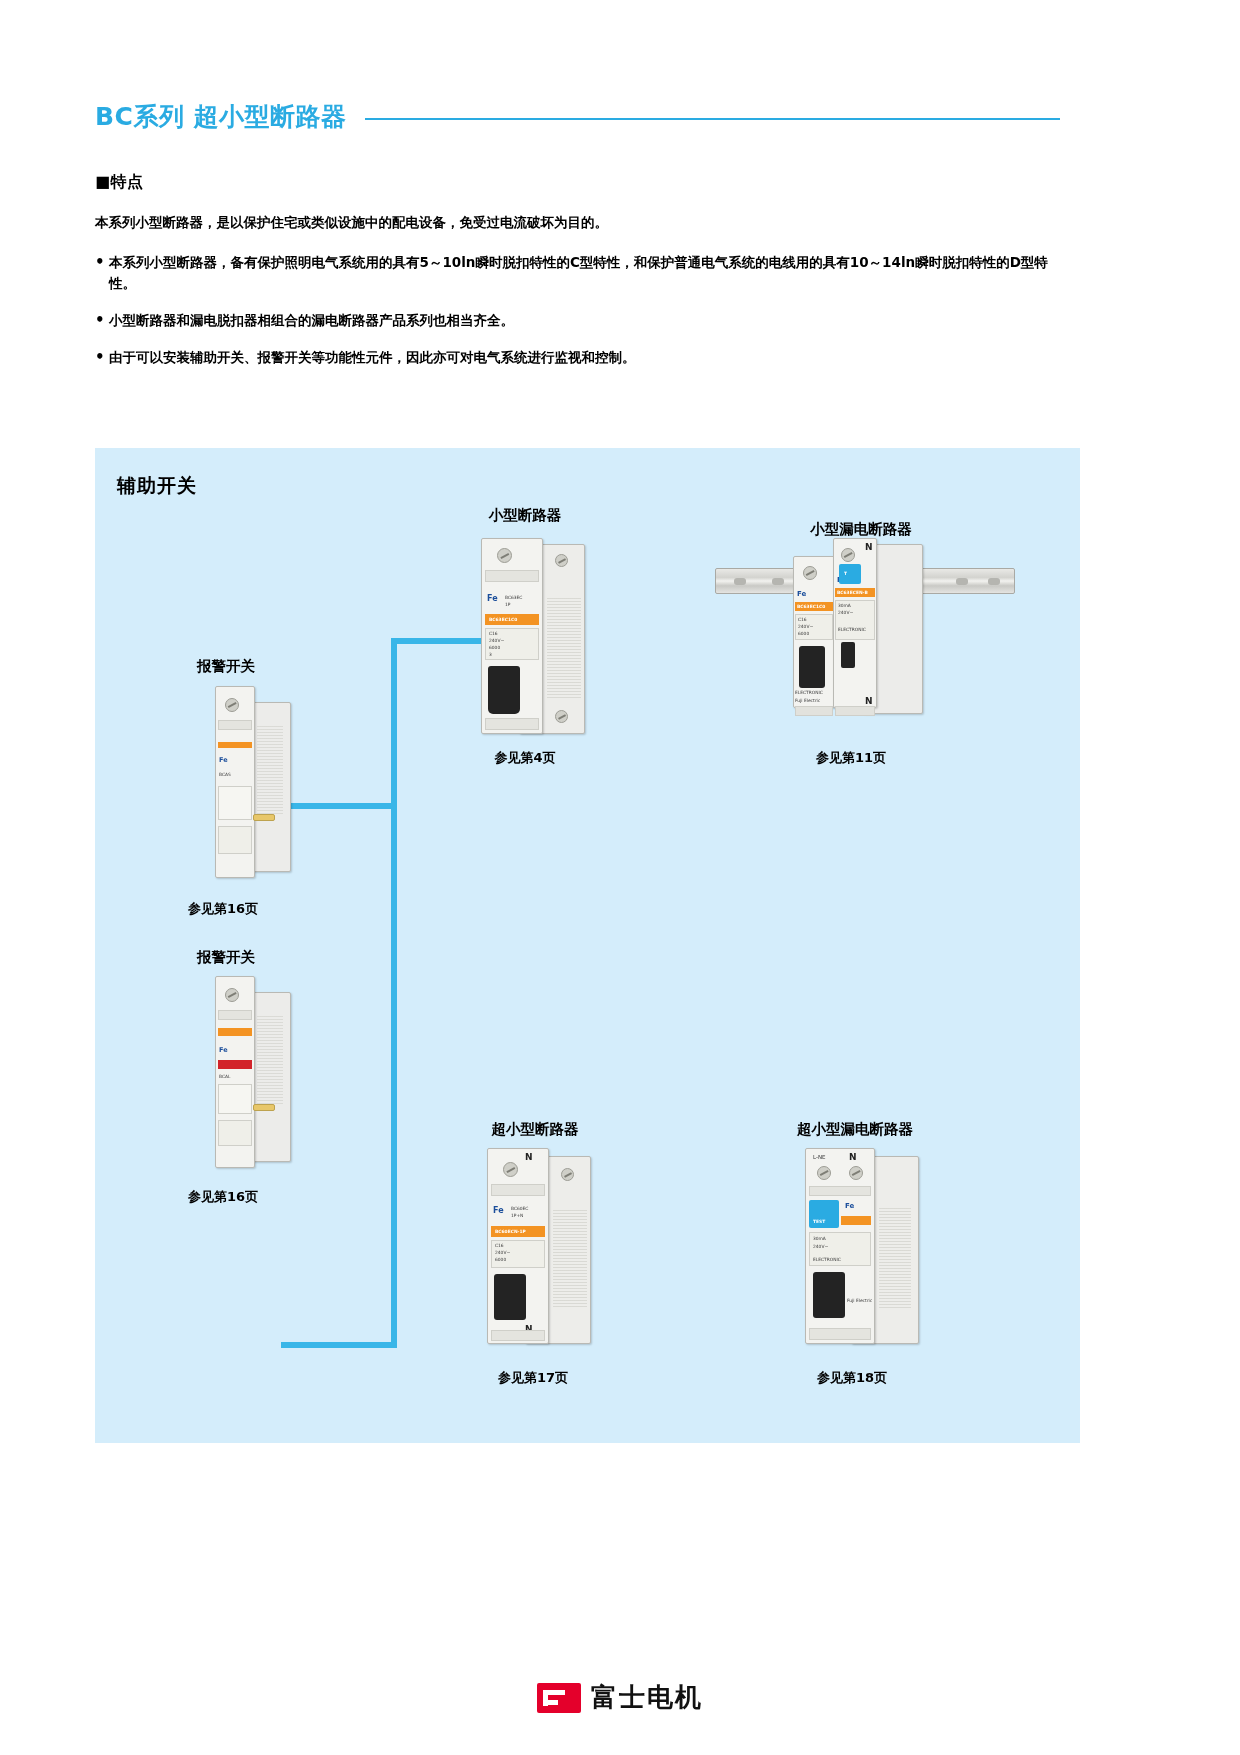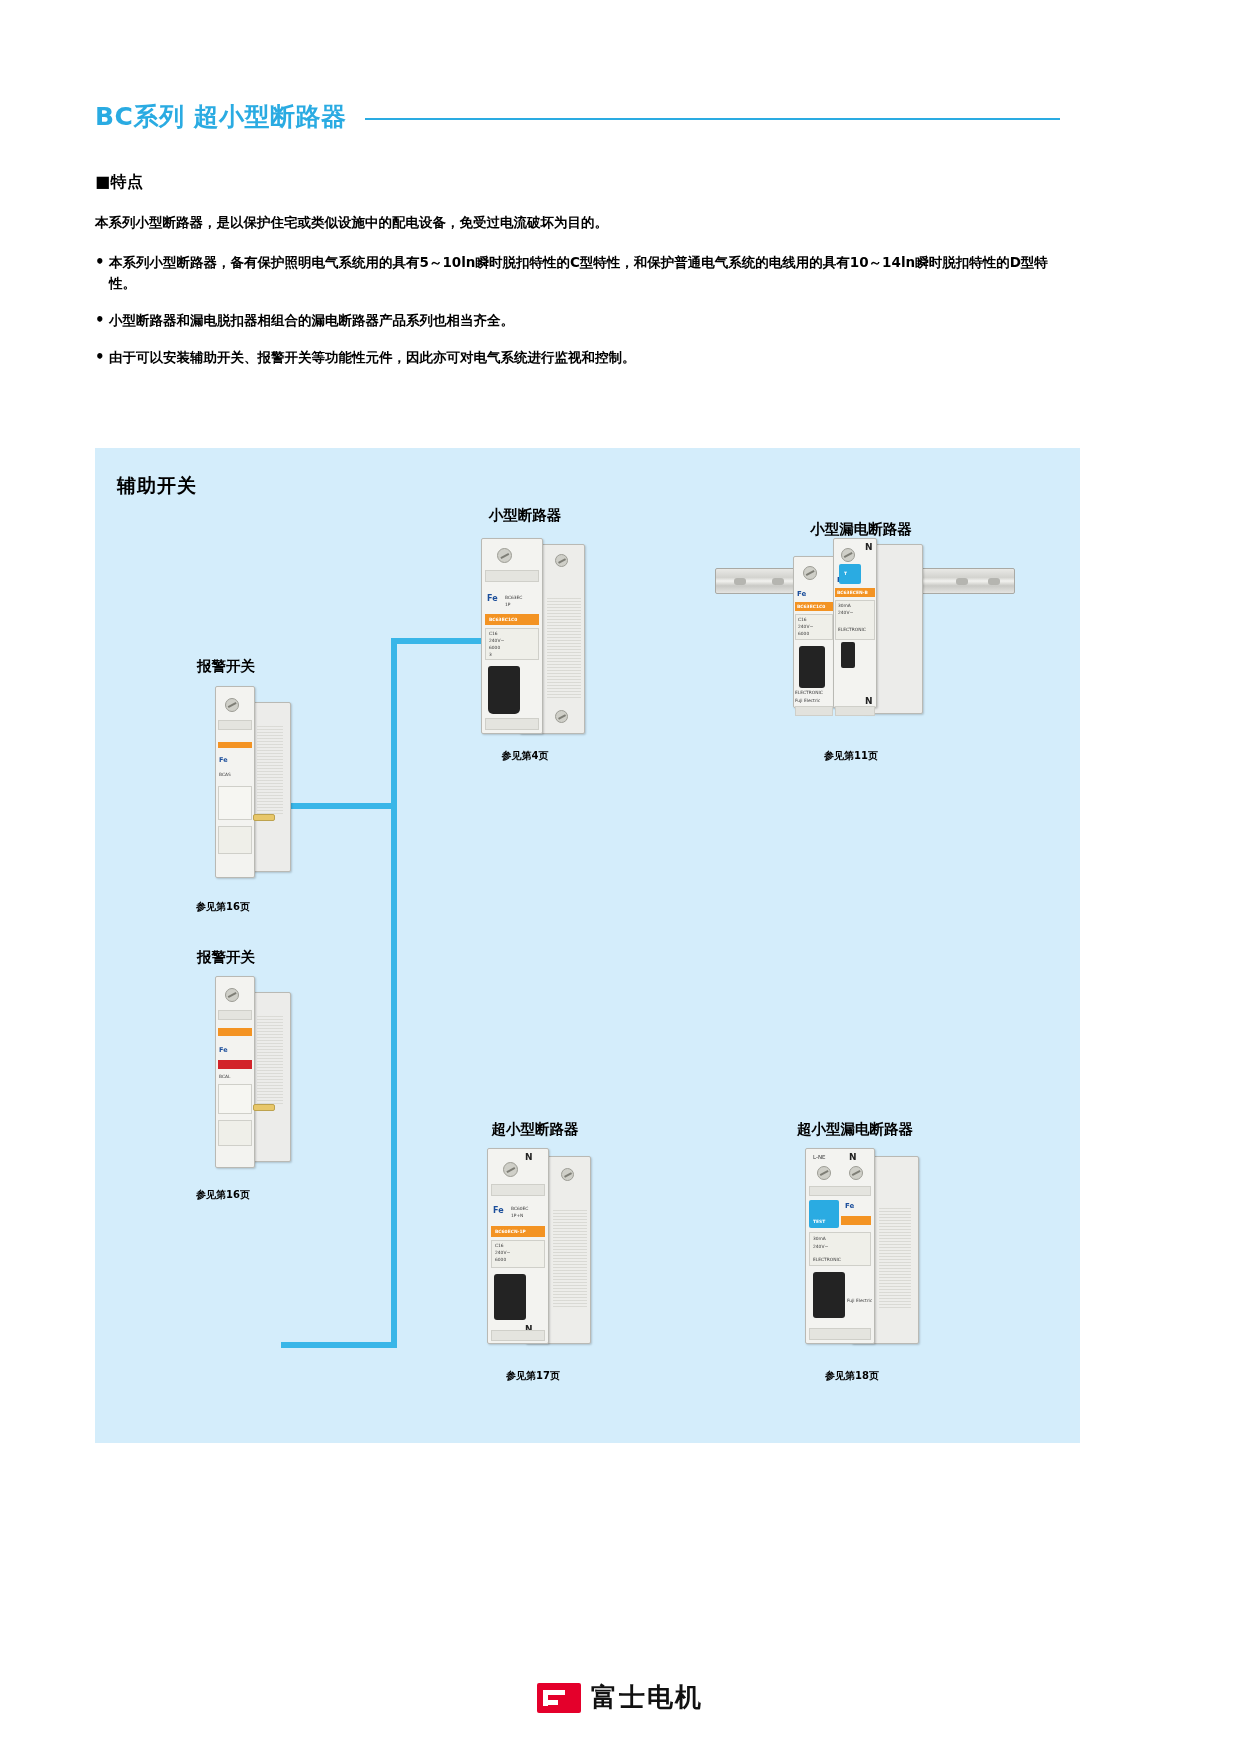--- a/index.html
+++ b/index.html
@@ -103,21 +103,21 @@
   .lbl {
     position: absolute;
     font-size: 14.5px;
     font-weight: bold;
     text-align: center;
     white-space: nowrap;
     transform: translateX(-50%);
   }
   .ref {
     position: absolute;
-    font-size: 10px;
+    font-size: 13px;
     font-weight: bold;
     text-align: left;
     white-space: nowrap;
     transform: translateX(-50%);
   }
 
   
   .device { position: absolute; }
 
   

